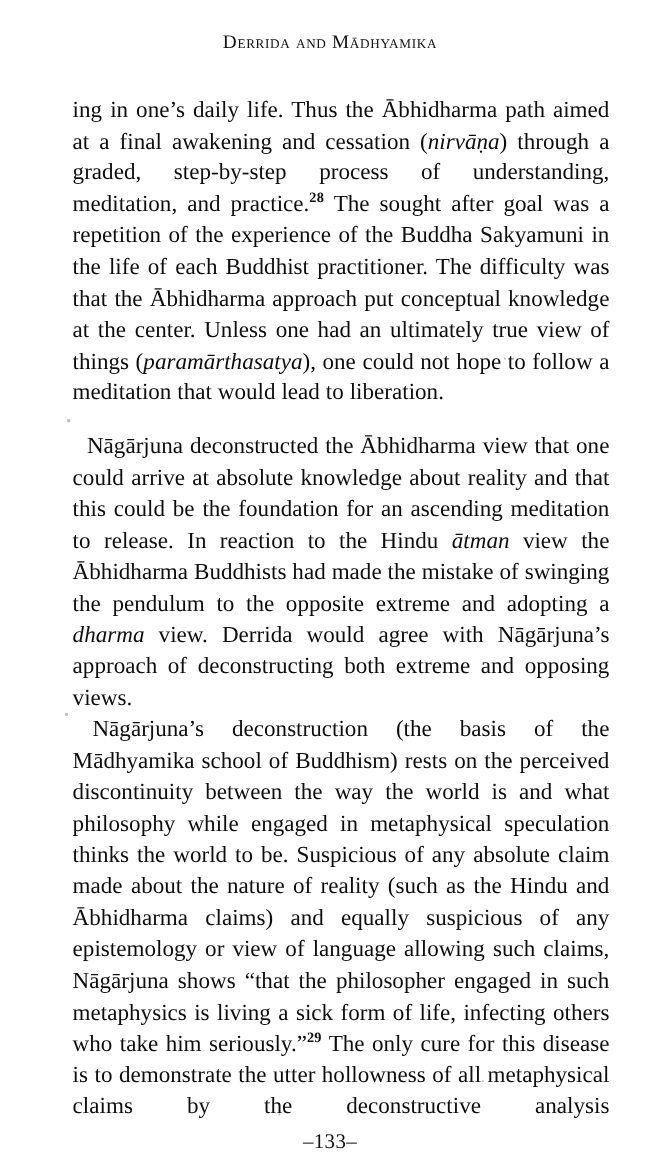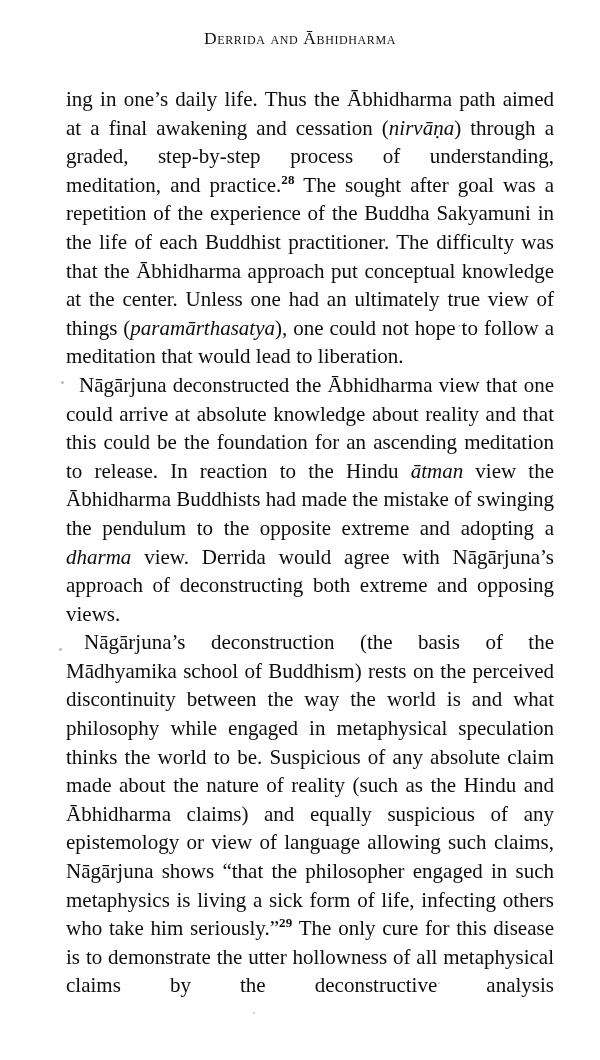--- a/index.html
+++ b/index.html
@@ -52,21 +52,21 @@
     line-height: 28.6px;
     color: #0d0d0d;
     hyphens: none;
     word-spacing: 0.1px;
   }
   p.body-par:last-child {
     text-align-last: justify;
   }
 
   p.indent-none { text-indent: 0; }
-  p.indent-small { text-indent: 13px; }
+  p.indent-small { text-indent: 13px; margin-top: 20px; }
   p.indent-para { text-indent: 18px; }
 
   em, .it {
     font-style: italic;
   }
 
   sup.fn {
     font-size: 0.62em;
     vertical-align: super;
     line-height: 0;
@@ -93,32 +93,33 @@
     border-radius: 50%;
     opacity: 0.55;
     pointer-events: none;
   }
 </style>
 </head>
 <body>
 
 <div class="page">
 
-  <div class="running-head">Derrida and Ābhidharma</div>
+  <div class="running-head">Derrida and Mādhyamika</div>
 
   <div class="text-column">
 
     <p class="body-par indent-none"><span>ing in one’s daily life. Thus the Ābhidharma path aimed at a final awakening and cessation (</span><em class="it">nirvāṇa</em><span>) through a graded, step-by-step process of understanding, meditation, and practice.</span><sup class="fn">28</sup><span> The sought after goal was a repetition of the experience of the Buddha Sakyamuni in the life of each Buddhist practitioner. The difficulty was that the Ābhidharma approach put conceptual knowledge at the center. Unless one had an ultimately true view of things (</span><em class="it">paramārthasatya</em><span>), one could not hope to follow a meditation that would lead to liberation.</span></p>
 
     <p class="body-par indent-small"><span>Nāgārjuna deconstructed the Ābhidharma view that one could arrive at absolute knowledge about reality and that this could be the foundation for an ascending meditation to release. In reaction to the Hindu </span><em class="it">ātman</em><span> view the Ābhidharma Buddhists had made the mistake of swinging the pendulum to the opposite extreme and adopting a </span><em class="it">dharma</em><span> view. Derrida would agree with Nāgārjuna’s approach of deconstructing both extreme and opposing views.</span></p>
 
     <p class="body-par indent-para"><span>Nāgārjuna’s deconstruction (the basis of the Mādhyamika school of Buddhism) rests on the perceived discontinuity between the way the world is and what philosophy while engaged in metaphysical speculation thinks the world to be. Suspicious of any absolute claim made about the nature of reality (such as the Hindu and Ābhidharma claims) and equally suspicious of any epistemology or view of language allowing such claims, Nāgārjuna shows “that the philosopher engaged in such metaphysics is living a sick form of life, infecting others who take him seriously.”</span><sup class="fn">29</sup><span> The only cure for this disease is to demonstrate the utter hollowness of all metaphysical claims by the deconstructive analysis</span></p>
 
   </div>
 
+  <div class="folio">–133–</div>
 
   <span class="speck" style="left:61px;  top:381px; width:2.5px; height:2.5px;"></span>
   <span class="speck" style="left:59px;  top:648px; width:2.5px; height:2.5px;"></span>
   <span class="speck" style="left:438px; top:982px; width:2px;   height:2px;"></span>
   <span class="speck" style="left:307px; top:664px; width:2px;   height:2px;"></span>
   <span class="speck" style="left:458px; top:325px; width:2px;   height:2px;"></span>
   <span class="speck" style="left:253px; top:1012px; width:2px;  height:2px;"></span>
 
 </div>
 

